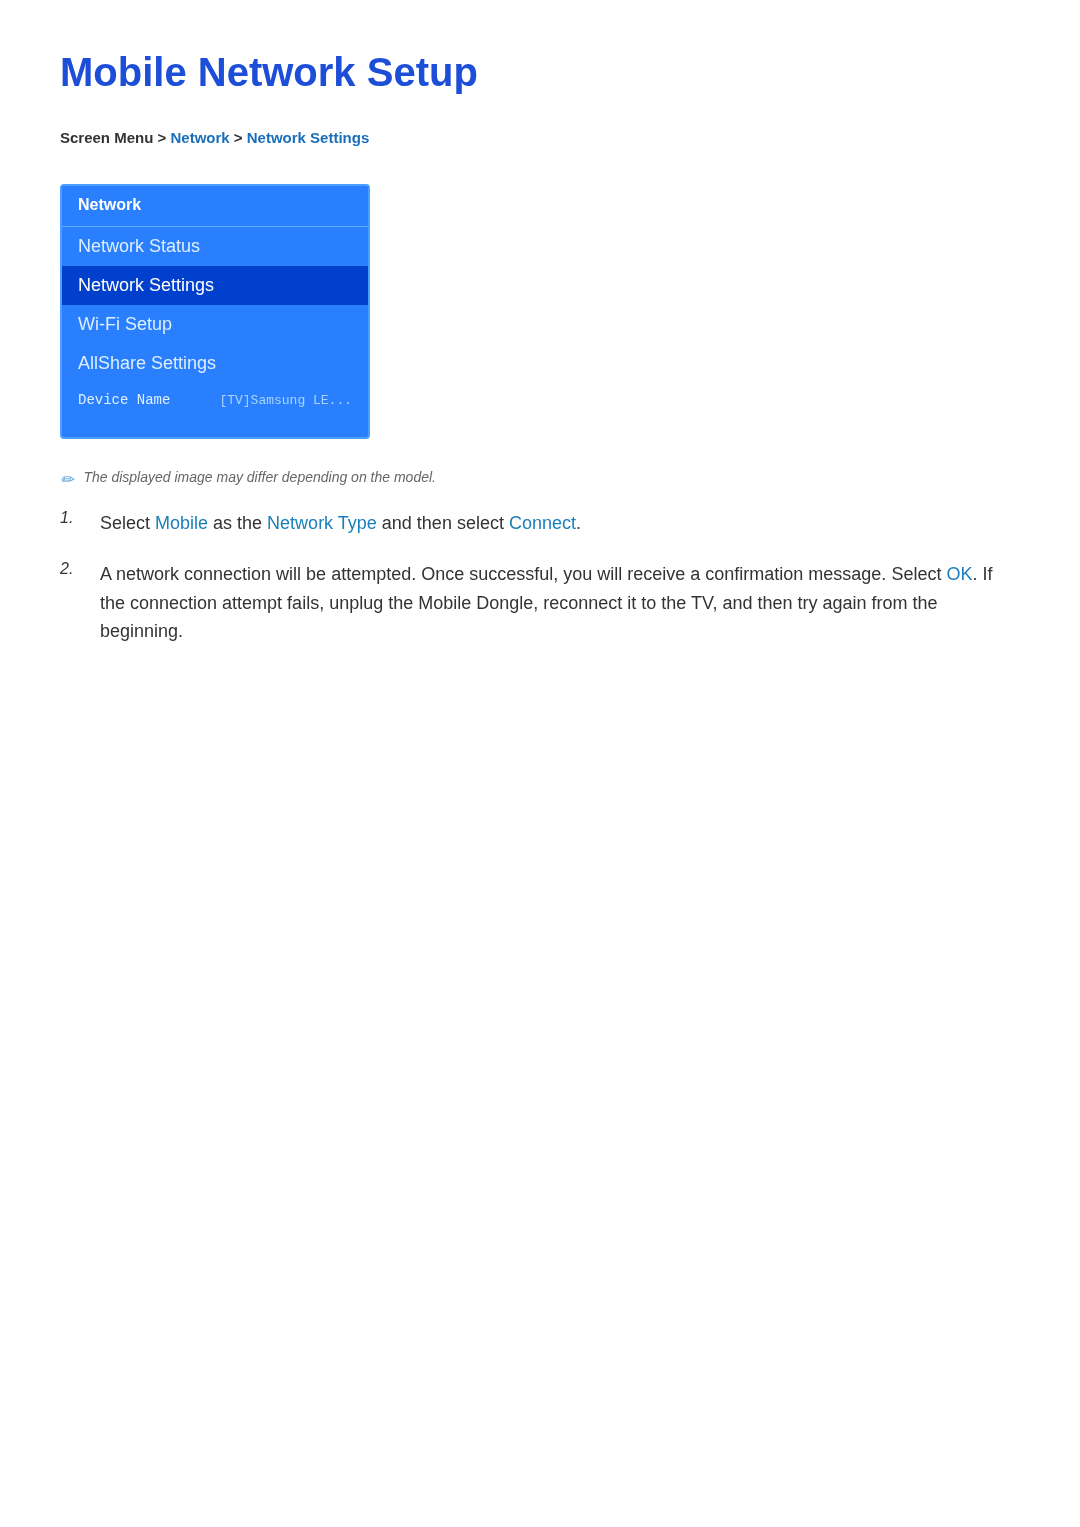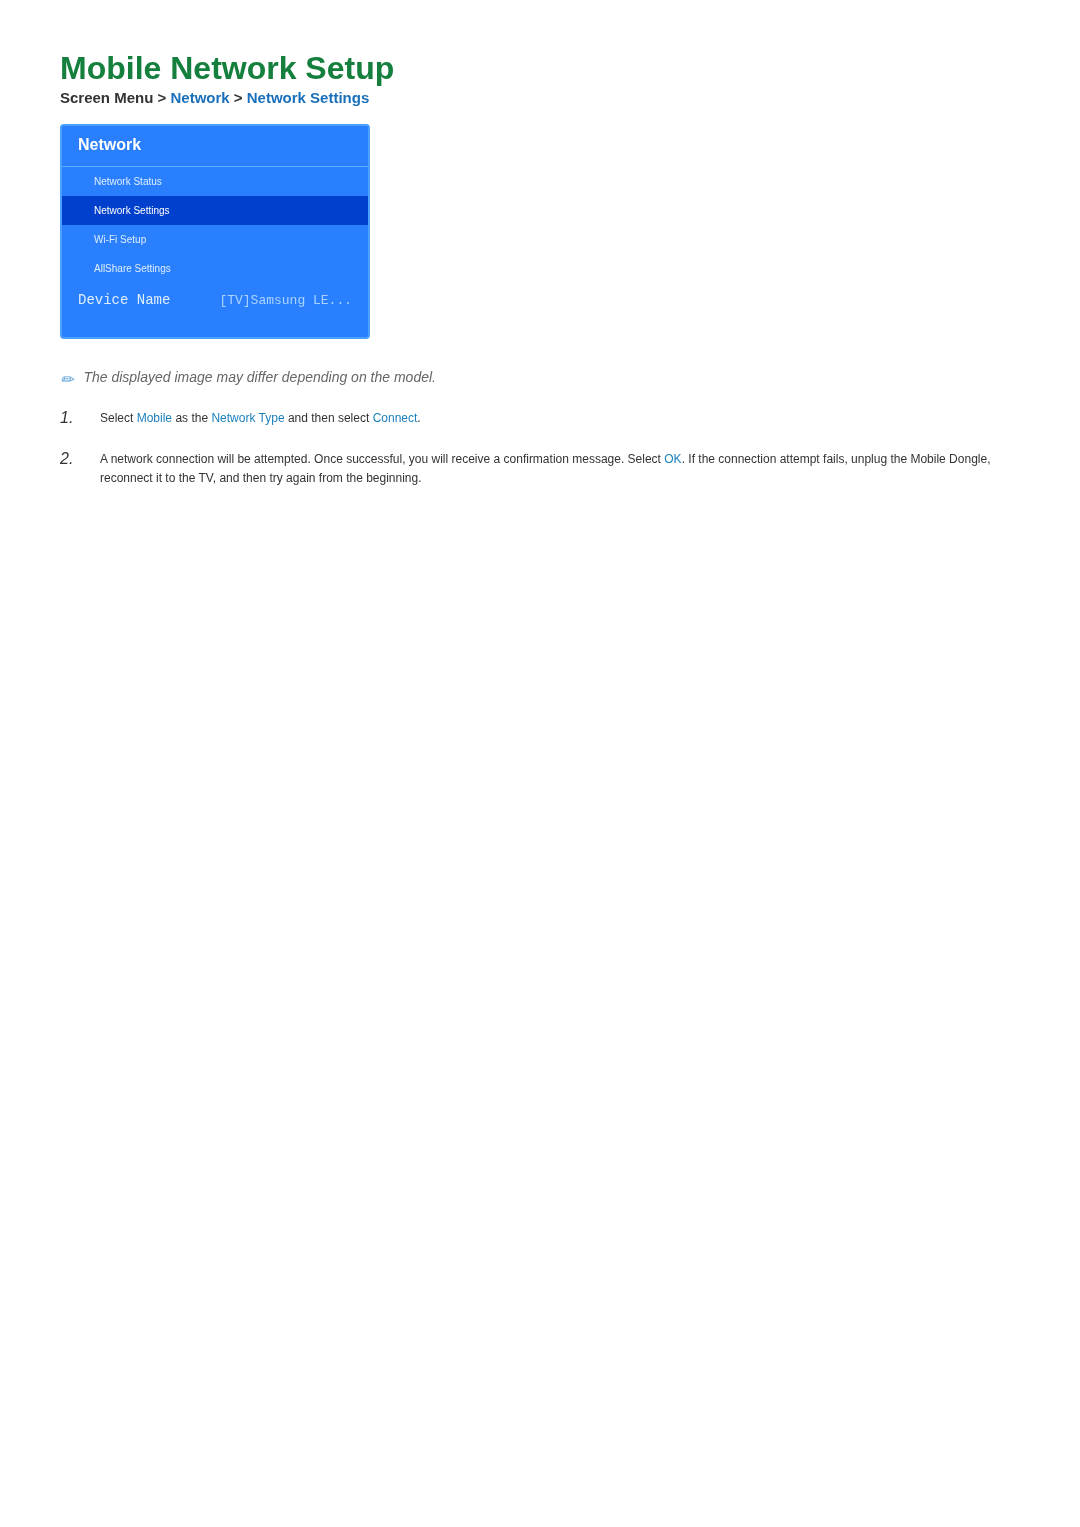--- a/index.html
+++ b/index.html
@@ -11,31 +11,31 @@
     body {
       background: #ffffff;
       font-family: Arial, sans-serif;
       width: 1080px;
       min-height: 1527px;
       padding: 50px 60px;
       color: #333333;
     }
 
     .page-title {
-      font-size: 32px;
+      font-size: 40px;
       font-weight: bold;
-      color: #15803d;
-      margin-bottom: 2px;
+      color: #1d4ed8;
+      margin-bottom: 34px;
     }
 
     .breadcrumb {
       font-size: 15px;
       font-weight: bold;
       color: #333333;
-      margin-bottom: 18px;
+      margin-bottom: 38px;
     }
 
     .breadcrumb .link-blue {
       color: #1a6fba;
     }
 
     .tv-menu-box {
       width: 310px;
       background: #2a7fff;
       border: 2px solid #4a9fff;
@@ -48,22 +48,22 @@
     .tv-menu-header {
       background: #2a7fff;
       color: #ffffff;
       font-size: 16px;
       font-weight: bold;
       padding: 10px 16px 12px 16px;
       border-bottom: 1px solid #5ab0ff;
     }
 
     .tv-menu-item {
-      padding: 9px 32px;
-      font-size: 10px;
+      padding: 9px 16px;
+      font-size: 18px;
       color: #cce5ff;
       cursor: default;
     }
 
     .tv-menu-item.selected {
       background: #0040cc;
       color: #ffffff;
     }
 
     .tv-menu-item.normal {
@@ -117,21 +117,21 @@
     .step-number {
       font-size: 16px;
       font-style: italic;
       color: #333333;
       flex-shrink: 0;
       min-width: 22px;
       font-weight: normal;
     }
 
     .step-text {
-      font-size: 12px;
+      font-size: 18px;
       color: #333333;
       line-height: 1.6;
     }
 
     .step-text .link-blue {
       color: #1a7fba;
     }
   </style>
 </head>
 <body>

